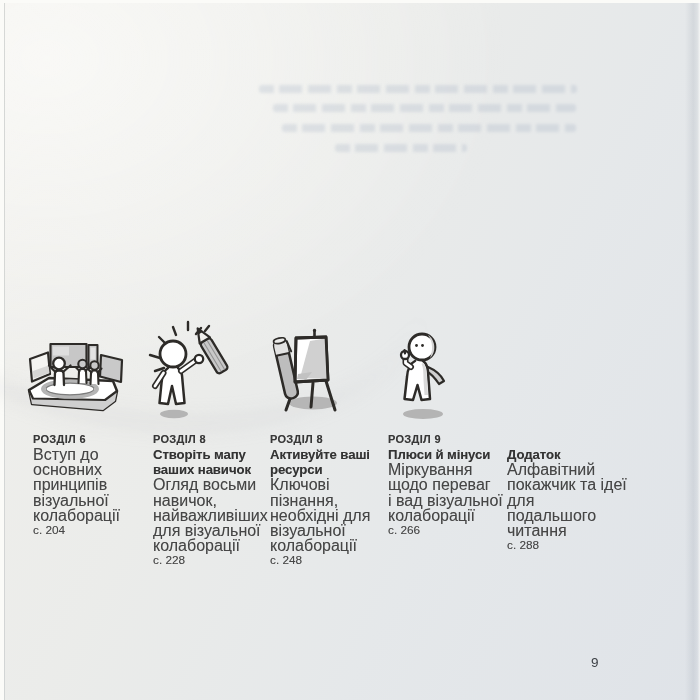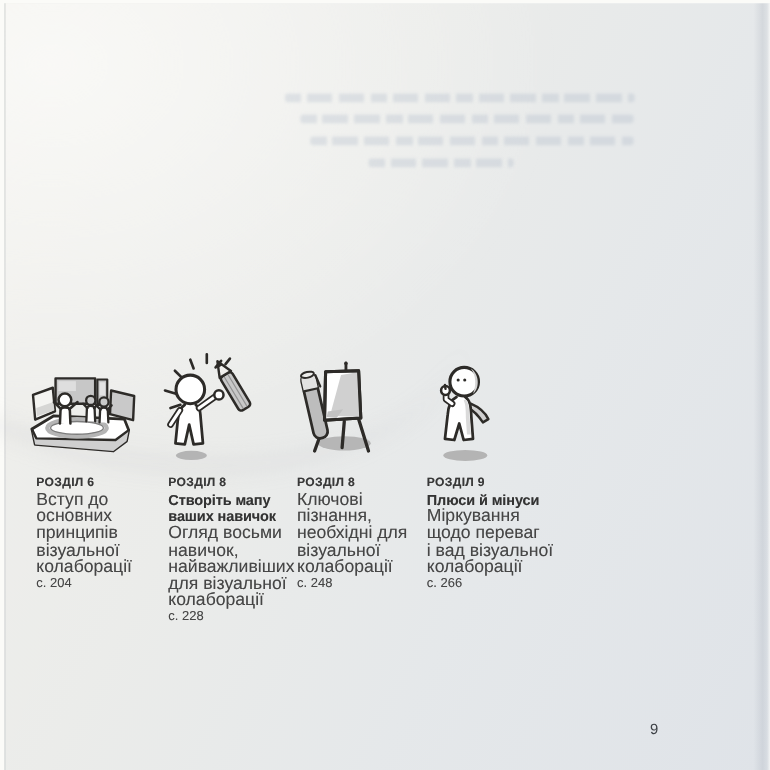--- a/index.html
+++ b/index.html
@@ -194,34 +194,44 @@
     <div class="ch-desc">Огляд восьми
 навичок,
 найважливіших
 для візуальної
 колаборації</div>
     <div class="ch-page">с. 228</div>
   </div>
 
   <div class="col" style="left:265px;">
     <div class="ch-label">РОЗДІЛ 8</div>
+    <div class="ch-title">Активуйте ваші
+ресурси</div>
     <div class="ch-desc">Ключові пізнання,
 необхідні для
 візуальної
 колаборації</div>
     <div class="ch-page">с. 248</div>
   </div>
 
   <div class="col" style="left:383px;">
     <div class="ch-label">РОЗДІЛ 9</div>
     <div class="ch-title">Плюси й мінуси</div>
     <div class="ch-desc">Міркування
 щодо переваг
 і вад візуальної
 колаборації</div>
     <div class="ch-page">с. 266</div>
   </div>
 
+  <div class="col" style="left:502px;">
+    <div class="ch-label"></div>
+    <div class="ch-title">Додаток</div>
+    <div class="ch-desc">Алфавітний
+покажчик та ідеї для
+подальшого читання</div>
+    <div class="ch-page">с. 288</div>
+  </div>
 
   <div class="pagenum">9</div>
 
   <div class="right-edge"></div>
 </div>
 
 </body></html>

